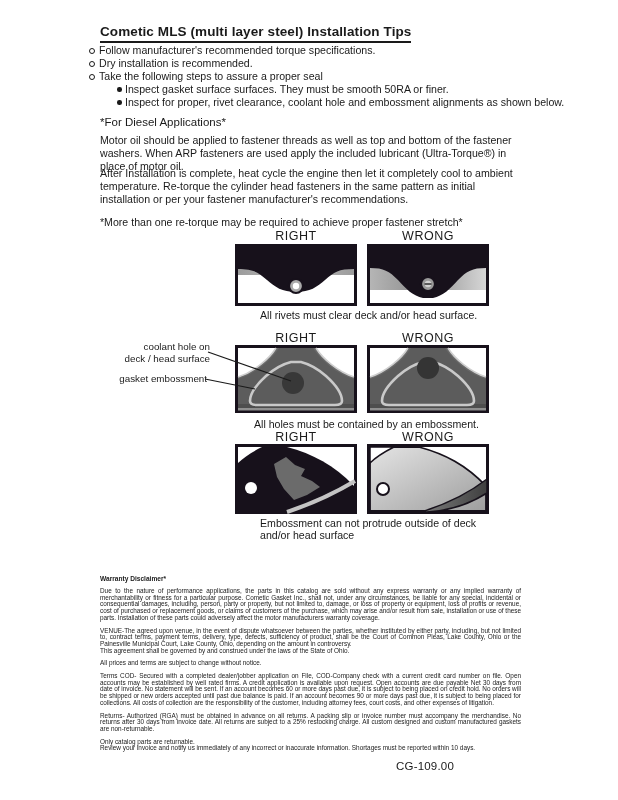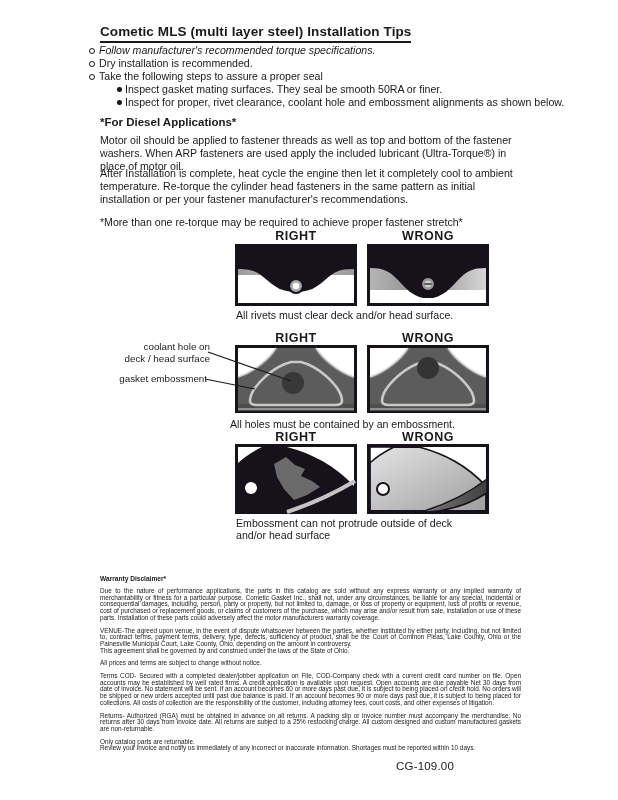--- a/index.html
+++ b/index.html
@@ -7,52 +7,52 @@
         font-family:"Liberation Sans","DejaVu Sans",sans-serif;color:#1a1a1a;}
   .abs{position:absolute;}
 
   
   #title{left:100px;top:24px;font-size:13.5px;font-weight:bold;letter-spacing:.1px;
          border-bottom:2px solid #1a1a1a;padding-bottom:2px;}
   .tipline{font-size:10.6px;line-height:13px;white-space:nowrap;}
   .obullet{position:absolute;width:4px;height:4px;border:1.2px solid #1a1a1a;border-radius:50%;}
   .fbullet{position:absolute;width:4.5px;height:4.5px;background:#1a1a1a;border-radius:50%;}
 
-  .h2{font-size:11.5px;font-weight:bold;}
+  .h2{font-size:11.5px;font-weight:normal;}
   .para{font-size:10.6px;line-height:13.2px;width:424px;}
 
   
-  .dlabel{font-size:12.5px;font-weight:bold;letter-spacing:.5px;width:122px;text-align:center;}
-  .caption{font-size:10.6px;line-height:12px;white-space:nowrap;}
+  .dlabel{font-size:12.5px;font-weight:normal;letter-spacing:.5px;width:122px;text-align:center;}
+  .caption{font-size:10.6px;line-height:12px;white-space:nowrap;margin-left:24px;}
   .sidelabel{font-size:9.8px;line-height:11.5px;text-align:right;width:120px;}
   svg{display:block;}
 
   
   #legal{left:100px;top:575px;width:421px;}
   #legal .lp{font-size:6.4px;line-height:6.7px;text-align:justify;margin:0 0 6px 0;}
   #legal .lp.tight{margin-bottom:0;}
   #legal .lh{font-size:6.6px;font-weight:bold;margin:0 0 6px 0;}
 
   #footer{left:388px;top:760px;font-size:11.5px;letter-spacing:.2px;margin-left:8px;}
 </style>
 </head>
 <body>
 
 <div id="page">
 
   <div class="abs" id="title">Cometic MLS (multi layer steel) Installation Tips</div>
 
   <span class="obullet" style="left:89px;top:48px;"></span>
-  <div class="abs tipline" style="left:99px;top:44px;font-style:italic;">Follow manufacturer's recommended torque specifications.</div>
+  <div class="abs tipline" style="left:99px;top:44px;">Follow manufacturer's recommended torque specifications.</div>
   <span class="obullet" style="left:89px;top:61px;"></span>
   <div class="abs tipline" style="left:99px;top:57px;">Dry installation is recommended.</div>
   <span class="obullet" style="left:89px;top:74px;"></span>
   <div class="abs tipline" style="left:99px;top:70px;">Take the following steps to assure a proper seal</div>
   <span class="fbullet" style="left:117px;top:87px;"></span>
-  <div class="abs tipline" style="left:125px;top:83px;">Inspect gasket mating surfaces.  They seal be smooth 50RA or finer.</div>
+  <div class="abs tipline" style="left:125px;top:83px;">Inspect gasket surface surfaces.  They must be smooth 50RA or finer.</div>
   <span class="fbullet" style="left:117px;top:100px;"></span>
   <div class="abs tipline" style="left:125px;top:96px;">Inspect for proper, rivet clearance, coolant hole and embossment alignments as shown below.</div>
 
   <div class="abs h2" style="left:100px;top:116px;">*For Diesel Applications*</div>
   <div class="abs para" style="left:100px;top:167px;">After Installation is complete, heat cycle the engine then let it completely cool to ambient temperature. Re-torque the cylinder head fasteners in the same pattern as initial installation or per your fastener manufacturer's recommendations.</div>
   <div class="abs para" style="left:100px;top:134px;">Motor oil should be applied to fastener threads as well as top and bottom of the fastener washers. When ARP fasteners are used apply the included lubricant (Ultra-Torque®) in place of motor oil.</div>
   <div class="abs para" style="left:100px;top:216px;">*More than one re-torque may be required to achieve proper fastener stretch*</div>
 
   <div class="abs dlabel" style="left:235px;top:229px;">RIGHT</div>
   <div class="abs dlabel" style="left:367px;top:229px;">WRONG</div>

